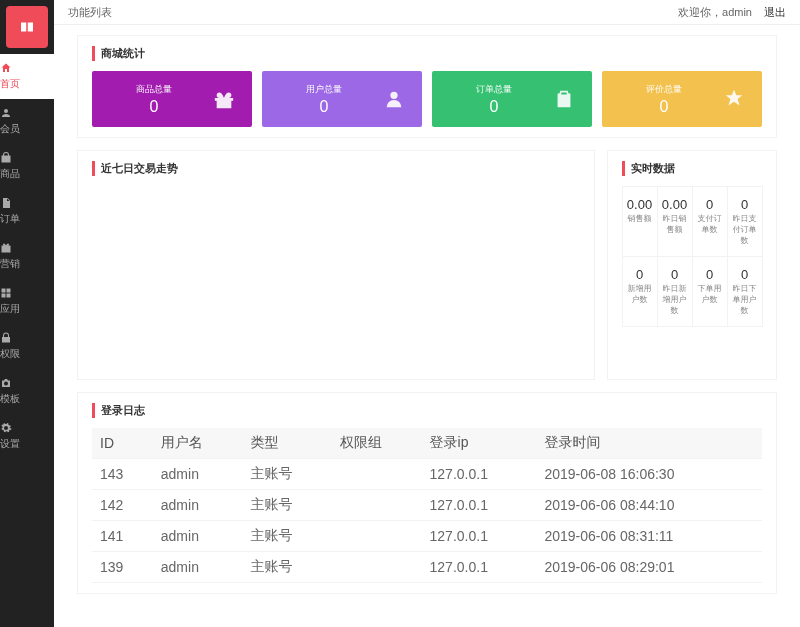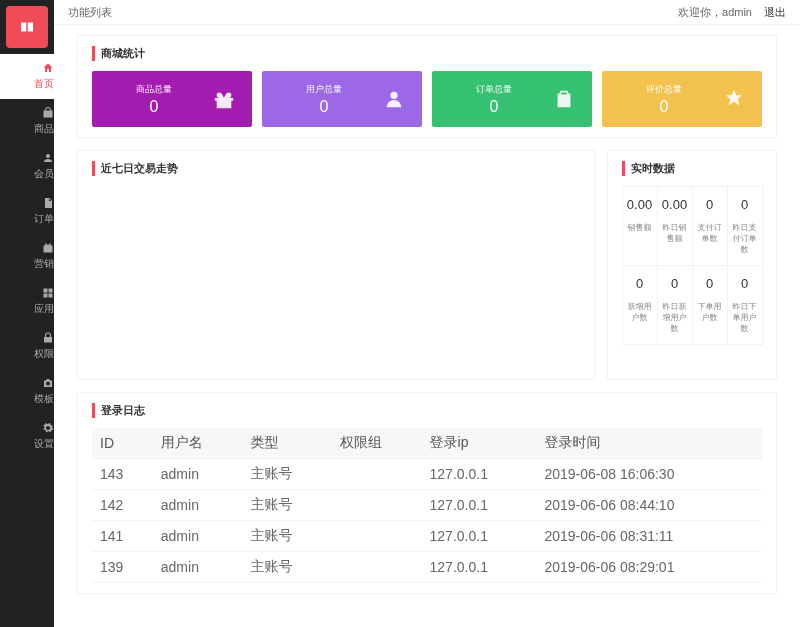--- a/index.html
+++ b/index.html
@@ -3,21 +3,21 @@
 <meta charset="utf-8">
 <style>
 * { margin: 0; padding: 0; box-sizing: border-box; }
 body { font-family: "Microsoft YaHei", Arial, sans-serif; font-size: 11px; background: #f0f0f0; color: #333; }
 .app { display: flex; width: 800px; height: 627px; background: #fff; }
 
 
 .sidebar { width: 54px; background: #222; color: #aaa; display: flex; flex-direction: column; }
 .logo { width: 42px; height: 42px; background: #f04b58; margin: 6px; border-radius: 4px; display: flex; align-items: center; justify-content: center; }
 .logo svg { fill: #fff; width: 18px; height: 18px; }
-.nav-item { display: flex; flex-direction: column; align-items: flex-end; padding: 8px 0; cursor: pointer; font-size: 10px; gap: 3px; }
+.nav-item { display: flex; flex-direction: column; align-items: flex-start; padding: 8px 0; cursor: pointer; font-size: 10px; gap: 3px; }
 .nav-item.active { background: #fff; color: #f04b58; }
 .nav-item .ico { width: 12px; height: 12px; display: flex; align-items: center; justify-content: center; }
 .nav-item svg { fill: currentColor; width: 12px; height: 12px; }
 
 
 .main { flex: 1; display: flex; flex-direction: column; overflow: hidden; }
 .header { height: 20px; border-bottom: 1px solid #eee; display: flex; align-items: center; padding: 12px 14px; font-size: 11px; }
 .header .title { color: #666; }
 .header .sp { flex: 1; }
 .header .welcome { color: #666; margin-right: 12px; }
@@ -34,21 +34,21 @@
 .stat-l .sval { font-size: 16px; margin-top: 2px; }
 .stat-r { width: 36px; display: flex; align-items: center; justify-content: center; }
 .stat-r svg { fill: #fff; width: 22px; height: 22px; opacity: 0.9; }
 
 .row2 { display: flex; gap: 12px; }
 .chart-panel { flex: 1; min-height: 230px; }
 .rt-panel { width: 170px; }
 .rt-grid { display: grid; grid-template-columns: 1fr 1fr 1fr 1fr; }
 .rt-cell { border: 1px solid #f2f2f2; padding: 10px 4px; text-align: center; margin: -0.5px; }
 .rt-val { font-size: 13px; color: #333; }
-.rt-label { font-size: 8px; color: #888; margin-top: 10px; }
+.rt-label { font-size: 8px; color: #888; margin-top: 1px; }
 
 table { width: 100%; border-collapse: collapse; font-size: 14px; }
 th, td { text-align: left; padding: 6px 8px; border-bottom: 1px solid #f2f2f2; color: #666; }
 th { background: #f7f7f7; color: #555; font-weight: normal; }
 </style>
 </head>
 <body>
 
 <div class="app">
   <div class="sidebar">
@@ -62,32 +62,32 @@
           <span class="ico">
             <svg viewBox="0 0 24 24">
               <path d="M12 3l9 8h-3v9h-4v-6H10v6H6v-9H3z"></path>
             </svg>
           </span>
           <span>首页</span>
         </div>
         <div class="nav-item">
           <span class="ico">
             <svg viewBox="0 0 24 24">
+              <path d="M12 12a4 4 0 100-8 4 4 0 000 8zm0 2c-4 0-8 2-8 5v1h16v-1c0-3-4-5-8-5z"></path>
+            </svg>
+          </span>
+          <span>会员</span>
+        </div>
+        <div class="nav-item">
+          <span class="ico">
+            <svg viewBox="0 0 24 24">
               <path d="M6 7V6a6 6 0 0112 0v1h3v14H3V7h3zm2 0h8V6a4 4 0 00-8 0v1z"></path>
             </svg>
           </span>
           <span>商品</span>
-        </div>
-        <div class="nav-item">
-          <span class="ico">
-            <svg viewBox="0 0 24 24">
-              <path d="M12 12a4 4 0 100-8 4 4 0 000 8zm0 2c-4 0-8 2-8 5v1h16v-1c0-3-4-5-8-5z"></path>
-            </svg>
-          </span>
-          <span>会员</span>
         </div>
         <div class="nav-item">
           <span class="ico">
             <svg viewBox="0 0 24 24">
               <path d="M6 2h9l5 5v15H6V2zm8 1v5h5"></path>
             </svg>
           </span>
           <span>订单</span>
         </div>
         <div class="nav-item">

